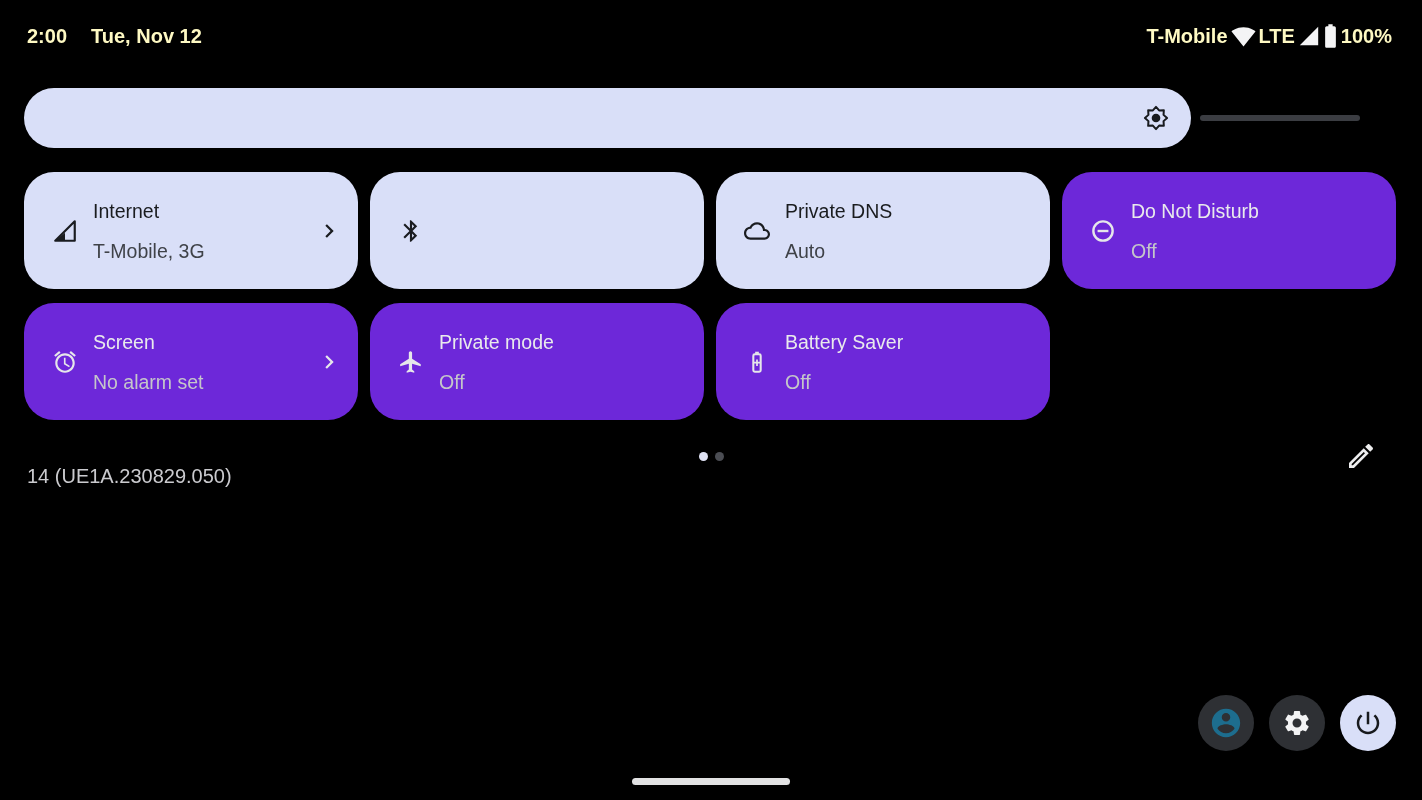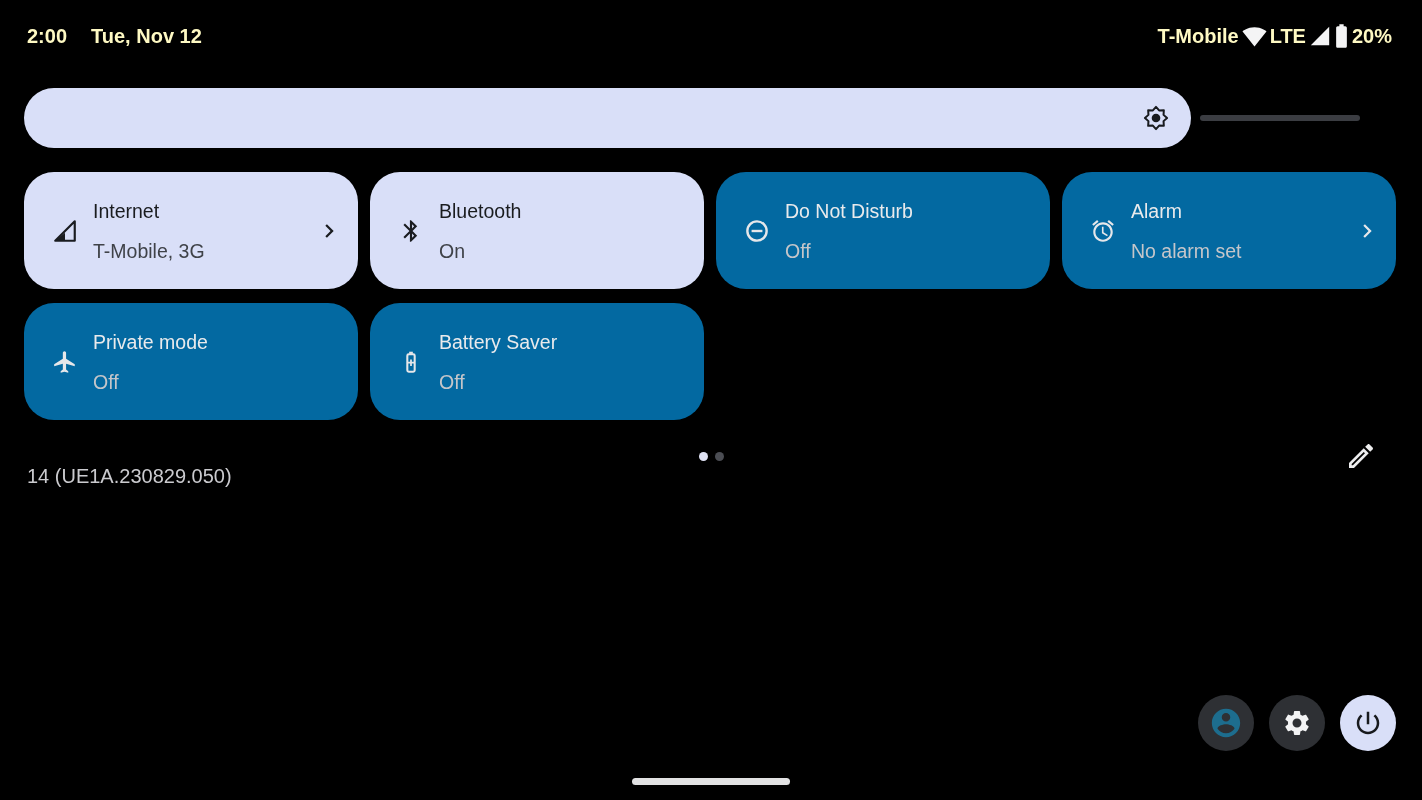--- a/index.html
+++ b/index.html
@@ -23,21 +23,21 @@
   .brightness-row{position:absolute;top:88px;left:24px;display:flex;align-items:center;}
   .brightness-pill{width:1172px;height:60px;border-radius:30px;background:#d9dff8;position:relative;}
   .brightness-icon{position:absolute;right:21px;top:50%;transform:translateY(-50%);
     width:28px;height:28px;color:#181a1e;}
   .brightness-track{width:160px;height:6px;border-radius:3px;background:#3b3d42;margin-left:9px;}
 
   
   .tiles{position:absolute;top:172px;left:24px;display:grid;
     grid-template-columns:repeat(4,334px);grid-auto-rows:117px;column-gap:12px;row-gap:14px;}
   .tile{border-radius:30px;display:flex;align-items:center;position:relative;
-    padding:0 48px 0 28px;box-sizing:border-box;background:#0369a1;color:#e6e7ea;cursor:pointer;}
+    padding:0 48px 0 28px;box-sizing:border-box;background:#6d28d9;color:#e6e7ea;cursor:pointer;}
   .tile.active{background:#d9dff8;color:#1a1c20;align-items:center;}
   .tile-icon{width:26px;height:26px;flex:none;margin-right:15px;}
   .tile-text{display:flex;flex-direction:column;min-width:0;}
   .tile-label{font-size:19.5px;font-weight:500;line-height:28px;white-space:nowrap;color:#e9eaec;}
   .tile-sub{font-size:19.5px;font-weight:400;line-height:28px;white-space:nowrap;color:#c5c6ca;margin-top:12px;}
   .tile.active .tile-label{color:#1a1c1f;}
   .tile.active .tile-sub{color:#3f4248;}
   .tile .chevron{position:absolute;right:15px;top:50%;transform:translateY(-50%);width:27px;height:27px;}
 
   
@@ -80,21 +80,21 @@
     <span class="sicon signal">
         <svg viewBox="0 0 24 24" fill="currentColor">
           <path d="M2 22h20V2L2 22z"></path>
         </svg>
       </span>
     <span class="sicon batt">
         <svg viewBox="0 0 14 24" fill="currentColor">
           <path d="M10.5 3H9V1H5v2H3.5C2.67 3 2 3.67 2 4.5v17C2 22.33 2.67 23 3.5 23h7c.83 0 1.5-.67 1.5-1.5v-17C12 3.67 11.33 3 10.5 3z"></path>
         </svg>
       </span>
-    <span>20%</span>
+    <span>100%</span>
   </div>
 </div>
 
 <div class="brightness-row">
   <div class="brightness-pill" id="brightness-pill" style="width: 1167px;">
     <span class="brightness-icon">
         <svg viewBox="0 0 24 24">
           <path d="M21.5 12 L18.47 14.68 L18.72 18.72 L14.68 18.47 L12 21.5 L9.32 18.47 L5.28 18.72 L5.53 14.68 L2.5 12 L5.53 9.32 L5.28 5.28 L9.32 5.53 L12 2.5 L14.68 5.53 L18.72 5.28 L18.47 9.32 Z" fill="none" stroke="currentColor" stroke-width="1.7" stroke-linejoin="round"></path>
           <circle cx="12" cy="12" r="3.7" fill="currentColor"></circle>
         </svg>
@@ -120,23 +120,31 @@
           <path d="M9.7 6 8.3 7.4l4.6 4.6-4.6 4.6L9.7 18l6-6z"></path>
         </svg>
       </span>
   </div>
     <div class="tile active">
     <span class="tile-icon">
         <svg viewBox="0 0 24 24" fill="currentColor">
           <path d="M17.71 7.71L12 2h-1v7.59L6.41 5 5 6.41 10.59 12 5 17.59 6.41 19 11 14.41V22h1l5.71-5.71-4.3-4.29 4.3-4.29zM13 5.83l1.88 1.88L13 9.59V5.83zm1.88 10.46L13 18.17v-3.76l1.88 1.88z"></path>
         </svg>
       </span>
-    <span class="tile-text">
-      <span class="tile-label">Bluetooth</span>
-      <span class="tile-sub">On</span>
+
+  </div>
+    <div class="tile active">
+    <span class="tile-icon">
+        <svg viewBox="0 0 24 24" fill="currentColor">
+          <path d="M19.35 10.04C18.67 6.59 15.64 4 12 4 9.11 4 6.6 5.64 5.35 8.04 2.34 8.36 0 10.91 0 14c0 3.31 2.69 6 6 6h13c2.76 0 5-2.24 5-5 0-2.64-2.05-4.78-4.65-4.96zM19 18H6c-2.21 0-4-1.79-4-4s1.79-4 4-4h.71C7.37 7.69 9.48 6 12 6c3.04 0 5.5 2.46 5.5 5.5v.5H19c1.66 0 3 1.34 3 3s-1.34 3-3 3z"></path>
+        </svg>
+      </span>
+    <span class="tile-text">
+      <span class="tile-label">Private DNS</span>
+      <span class="tile-sub">Auto</span>
     </span>
 
   </div>
     <div class="tile">
     <span class="tile-icon">
         <svg viewBox="0 0 24 24">
           <circle cx="12" cy="12" r="8.9" fill="none" stroke="currentColor" stroke-width="2.2"></circle>
           <rect x="7" y="10.9" width="10" height="2.2" fill="currentColor"></rect>
         </svg>
       </span>
@@ -146,21 +154,21 @@
     </span>
 
   </div>
     <div class="tile">
     <span class="tile-icon">
         <svg viewBox="0 0 24 24" fill="currentColor">
           <path d="M22 5.72l-4.6-3.86-1.29 1.53 4.6 3.86L22 5.72zM7.88 3.39L6.6 1.86 2 5.71l1.29 1.53 4.59-3.85zM12.5 8H11v6l4.75 2.85.75-1.23-4-2.37V8zM12 4c-4.97 0-9 4.03-9 9s4.02 9 9 9c4.97 0 9-4.03 9-9s-4.03-9-9-9zm0 16c-3.87 0-7-3.13-7-7s3.13-7 7-7 7 3.13 7 7-3.13 7-7 7z"></path>
         </svg>
       </span>
     <span class="tile-text">
-      <span class="tile-label">Alarm</span>
+      <span class="tile-label">Screen</span>
       <span class="tile-sub">No alarm set</span>
     </span>
     <span class="chevron">
         <svg viewBox="0 0 24 24" fill="currentColor">
           <path d="M9.7 6 8.3 7.4l4.6 4.6-4.6 4.6L9.7 18l6-6z"></path>
         </svg>
       </span>
   </div>
     <div class="tile">
     <span class="tile-icon">

